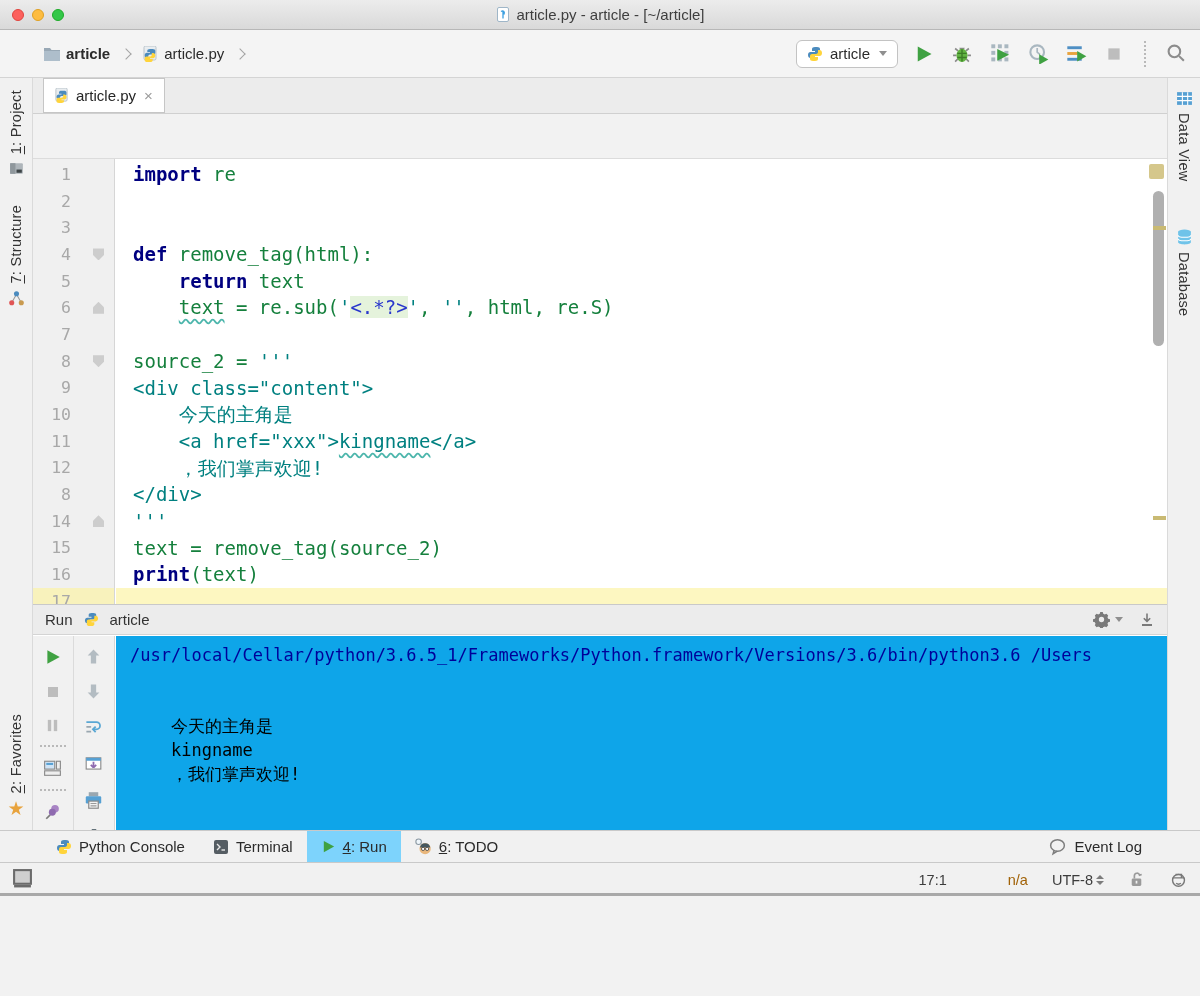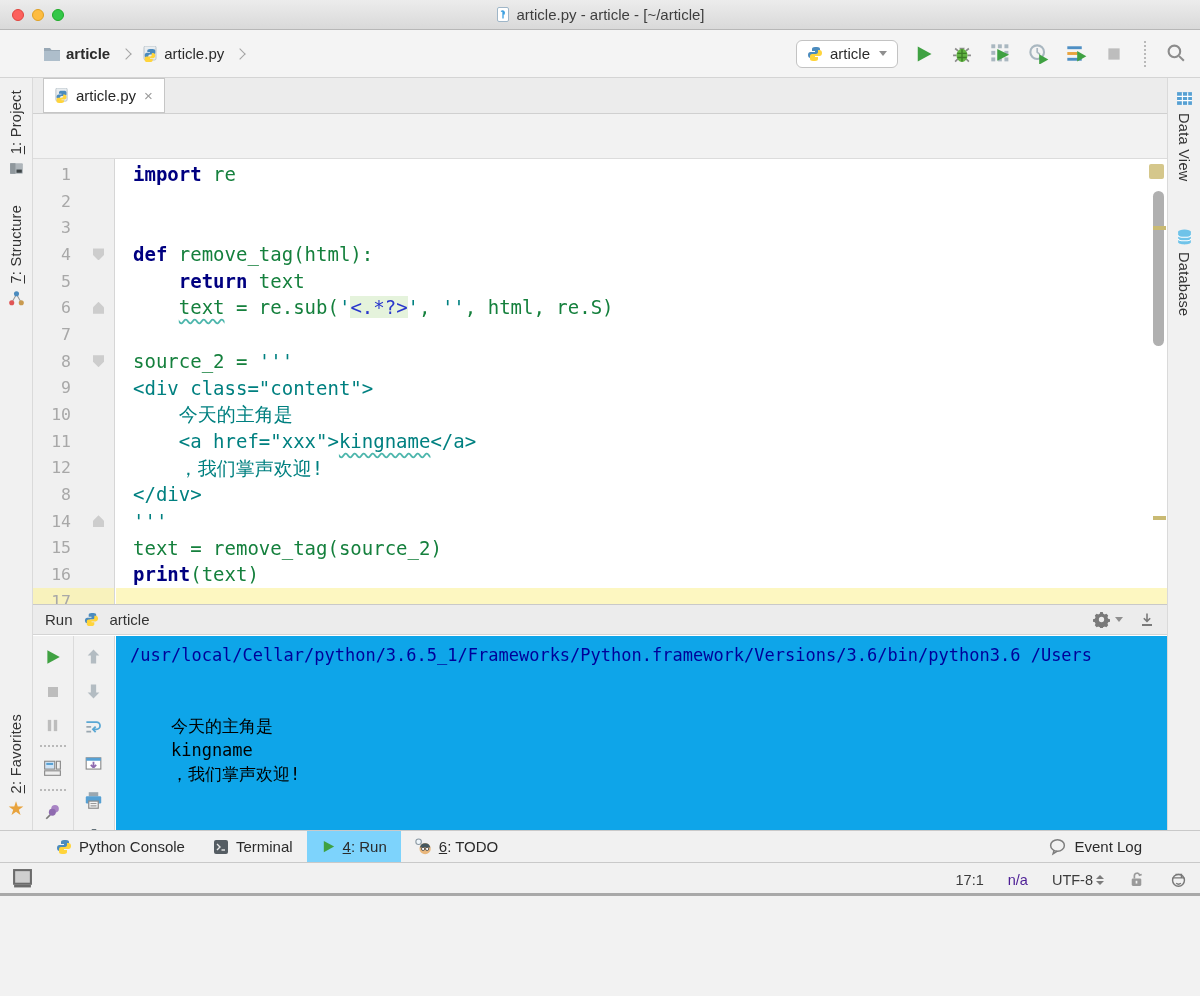--- a/index.html
+++ b/index.html
@@ -108,21 +108,21 @@
   .tw-item { display:flex; align-items:center; gap:7px; padding:0 14px; }
   .tw-item.selected { background:#7dd3fc;text-align:center; }
   .bb-left { display:flex; margin-left:42px; gap:0;}
   .bb-right { margin-left:auto; display:flex; gap:8px; margin-right:44px;}
 
   
   .statusbar { position:absolute; left:0; right:0; bottom:0; height:34px; background:#f1f1f1;
     border-top:1px solid #c9c9c9; border-bottom:3px solid #a9a9a9;
     display:flex; align-items:center; font-size:14.5px; color:#3c3c3c; padding:0 12px;}
   .sb-right { margin-left:auto; display:flex; align-items:flex-end; gap:24px; }
-  .sb-dim { color:#4c1d95; }
+  .sb-dim { color:#a16207;margin-left:37px; }
   .enc { display:flex; align-items:center; gap:3px; }
   .updown { display:flex; flex-direction:column; gap:2px; }
   .updown i { display:block; width:0; height:0; border-left:4px solid transparent; border-right:4px solid transparent;}
   .updown .u { border-bottom:4.5px solid #7c7c7c; }
   .updown .d { border-top:4.5px solid #7c7c7c; }
   svg { display:block; }
 </style>
 </head>
 <body>
 

